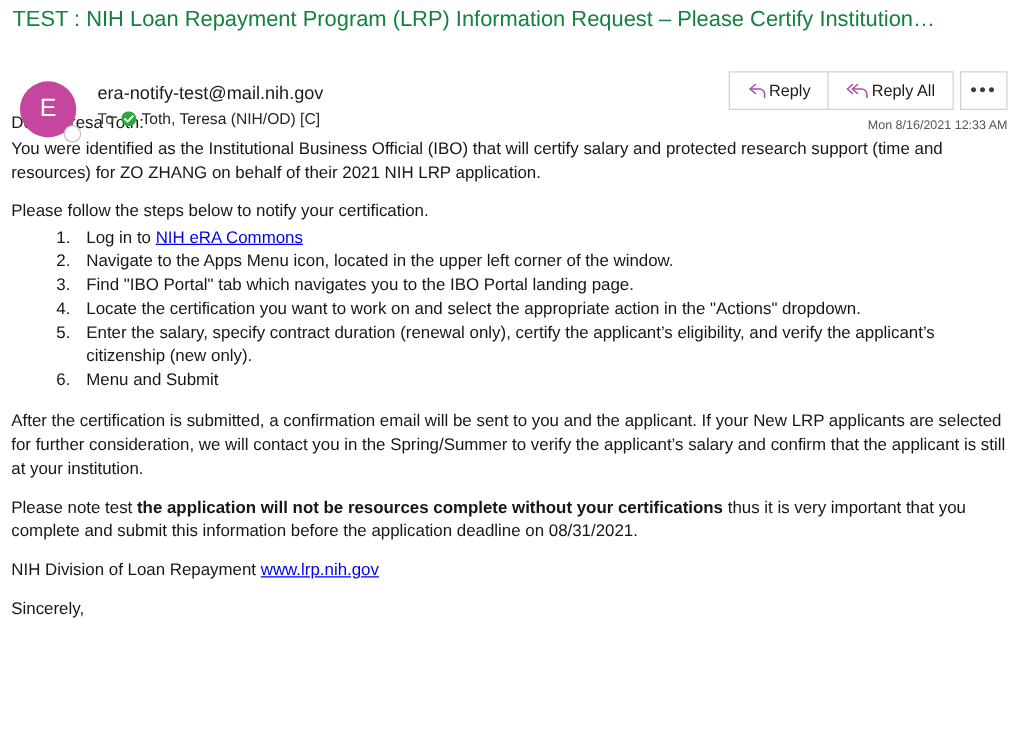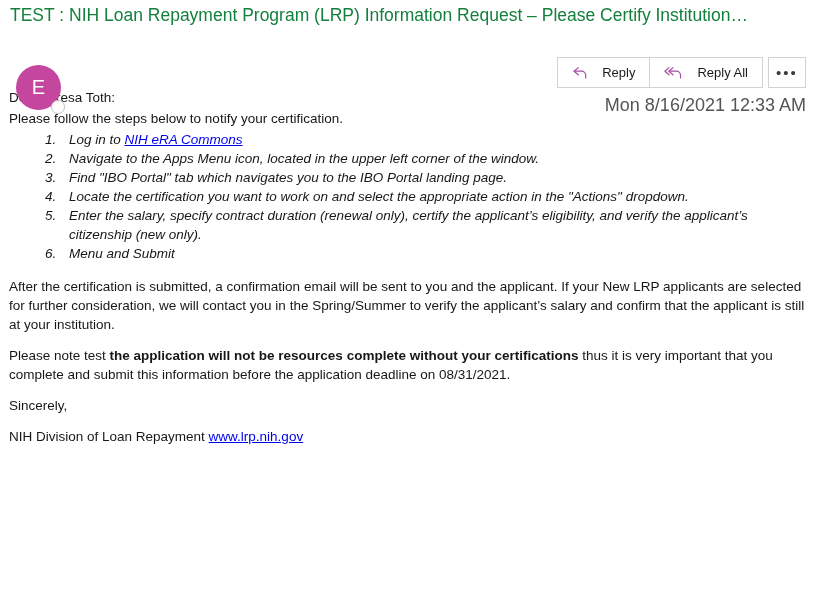--- a/index.html
+++ b/index.html
@@ -107,21 +107,21 @@
     display: flex;
     align-items: stretch;
   }
   .btn {
     border: 1px solid #d2d2d2;
     background: #ffffff;
     height: 31px;
     display: flex;
     align-items: center;
     justify-content: center;
-    gap: 14px;
+    gap: 1px;
     padding: 0 14px;
     font-size: 13px;
     color: #1b1b1b;
     margin-left: -1px;
     box-sizing: border-box;
     cursor: default;
     font-family: "Liberation Sans", sans-serif;
   }
   .btn:first-child { margin-left: 0; }
   .btn-more {
@@ -131,21 +131,21 @@
     letter-spacing: 2px;
     font-size: 15px;
     color: #3b3b3b;
   }
   .btn svg { display: block; }
 
   .timestamp {
     position: absolute;
     right: 10px;
     top: 69px;
-    font-size: 18px;
+    font-size: 10px;
     color: #555555;
     white-space: nowrap;
   }
 
   
   .body {
     padding: 0 10px 0 9px;
     font-size: 13.5px;
     line-height: 19px;
     color: #171717;
@@ -160,21 +160,20 @@
     color: #0000EE;
     text-decoration: underline;
   }
   .bold { font-weight: bold; }
 
   ol.steps {
     margin: 0 0 14px 0;
     padding-left: 0;
     list-style: none;
     counter-reset: stepc;
-    font-style: italic;
   }
   ol.steps > li {
     counter-increment: stepc;
     position: relative;
     padding-left: 60px;
     margin: 0;
     line-height: 19px;
   }
   ol.steps > li::before {
     content: counter(stepc) ".";
@@ -192,20 +191,33 @@
   <div class="subject-text">TEST : NIH Loan Repayment Program (LRP) Information Request – Please Certify Institution…</div>
 </div>
 
 <div class="header">
 
   <div class="avatar-wrap">
     <div class="avatar">E</div>
     <div class="presence"></div>
   </div>
 
+  <div class="sender-block">
+    <div class="sender-email">era-notify-test@mail.nih.gov</div>
+    <div class="to-line">
+      <span class="to-label">To</span>
+      <span class="verified-badge">
+        <svg width="12" height="12" viewBox="0 0 12 12">
+          <circle cx="6" cy="6" r="6" fill="#29A83C"></circle>
+          <path d="M3 6.2 L5.1 8.3 L9.2 4.0" stroke="#ffffff" stroke-width="1.6" fill="none" stroke-linecap="round" stroke-linejoin="round"></path>
+        </svg>
+      </span>
+      <span>Toth, Teresa (NIH/OD) [C]</span>
+    </div>
+  </div>
 
   <div class="actions">
     <div class="btn">
       <span>
         <svg width="16" height="14" viewBox="0 0 16 14">
           <path d="M6.3 1.6 L2.0 5.2 L6.3 8.8" stroke="#A64CA6" stroke-width="1.2" fill="none" stroke-linecap="round" stroke-linejoin="round"></path>
           <path d="M2.2 5.2 H9.6 a4.1 4.1 0 0 1 4.1 4.1 v2.6" stroke="#A64CA6" stroke-width="1.2" fill="none" stroke-linecap="round"></path>
         </svg>
       </span>
       <span>Reply</span>
@@ -228,20 +240,21 @@
     </div>
   </div>
 
   <div class="timestamp">Mon 8/16/2021 12:33 AM</div>
 </div>
 
 <div class="body">
 
   <p class="tight">Dear Teresa Toth:</p>
 
+  <p>You were identified as the Institutional Business Official (IBO) that will certify salary and protected research support (time and resources) for ZO ZHANG on behalf of their 2021 NIH LRP application.</p>
 
   <p class="tight">Please follow the steps below to notify your certification.</p>
 
   <ol class="steps">
     <li>
       <span>Log in to </span><a class="link" href="#">NIH eRA Commons</a>
     </li>
     <li>
       <span>Navigate to the Apps Menu icon, located in the upper left corner of the window.</span>
     </li>
@@ -259,19 +272,19 @@
     </li>
   </ol>
 
   <p>After the certification is submitted, a confirmation email will be sent to you and the applicant. If your New LRP applicants are selected for further consideration, we will contact you in the Spring/Summer to verify the applicant’s salary and confirm that the applicant is still at your institution.</p>
 
   <p>
     <span>Please note test </span><span class="bold">the application will not be resources complete without your certifications</span><span> thus it is very important that you complete and submit this information before the application deadline on 08/31/2021.</span>
   </p>
 
 
-  <p>Sincerely,</p>
-
   <p>
     <span>NIH Division of Loan Repayment </span><a class="link" href="#">www.lrp.nih.gov</a>
   </p>
 
+  <p>Sincerely,</p>
+
 </div>
 
 </body></html>

